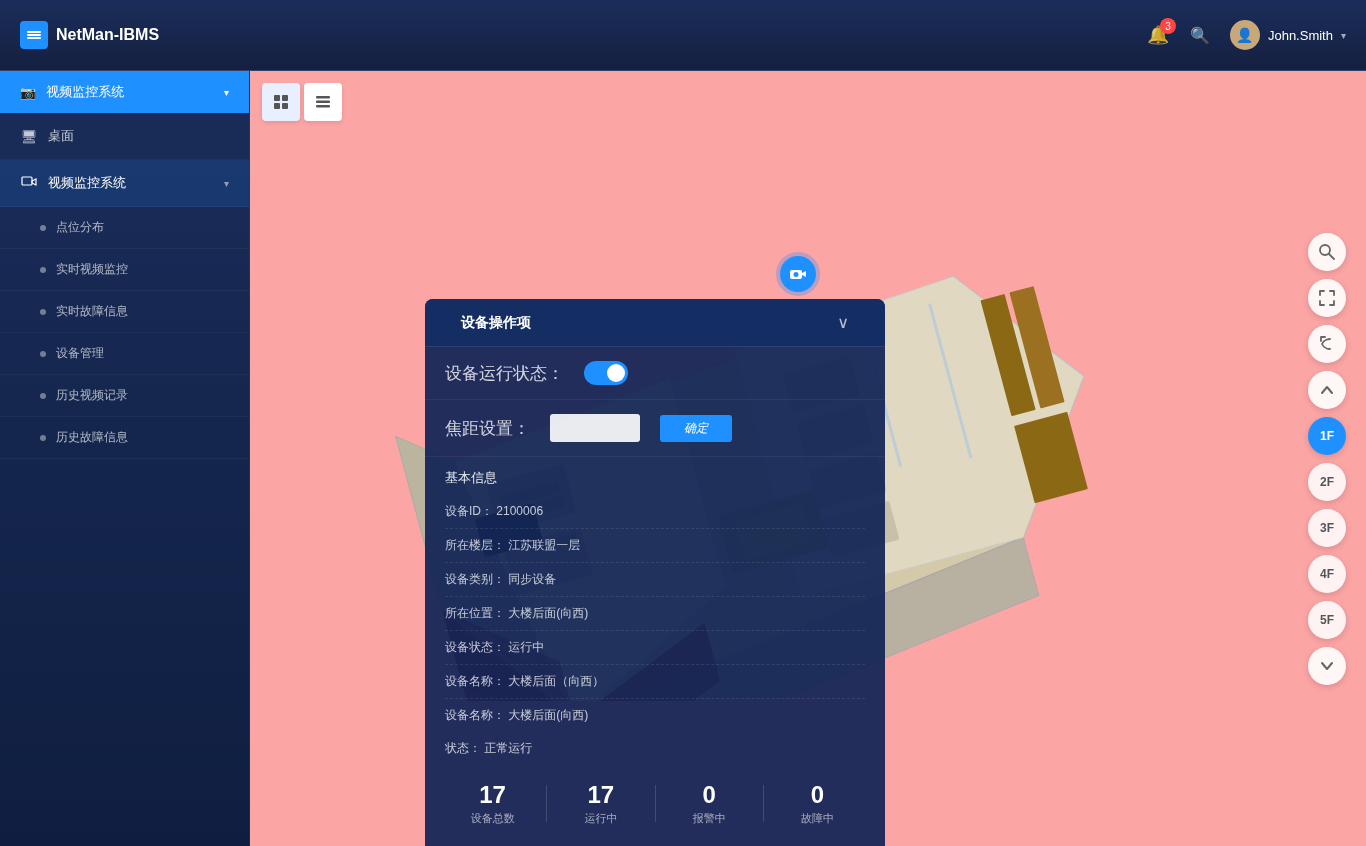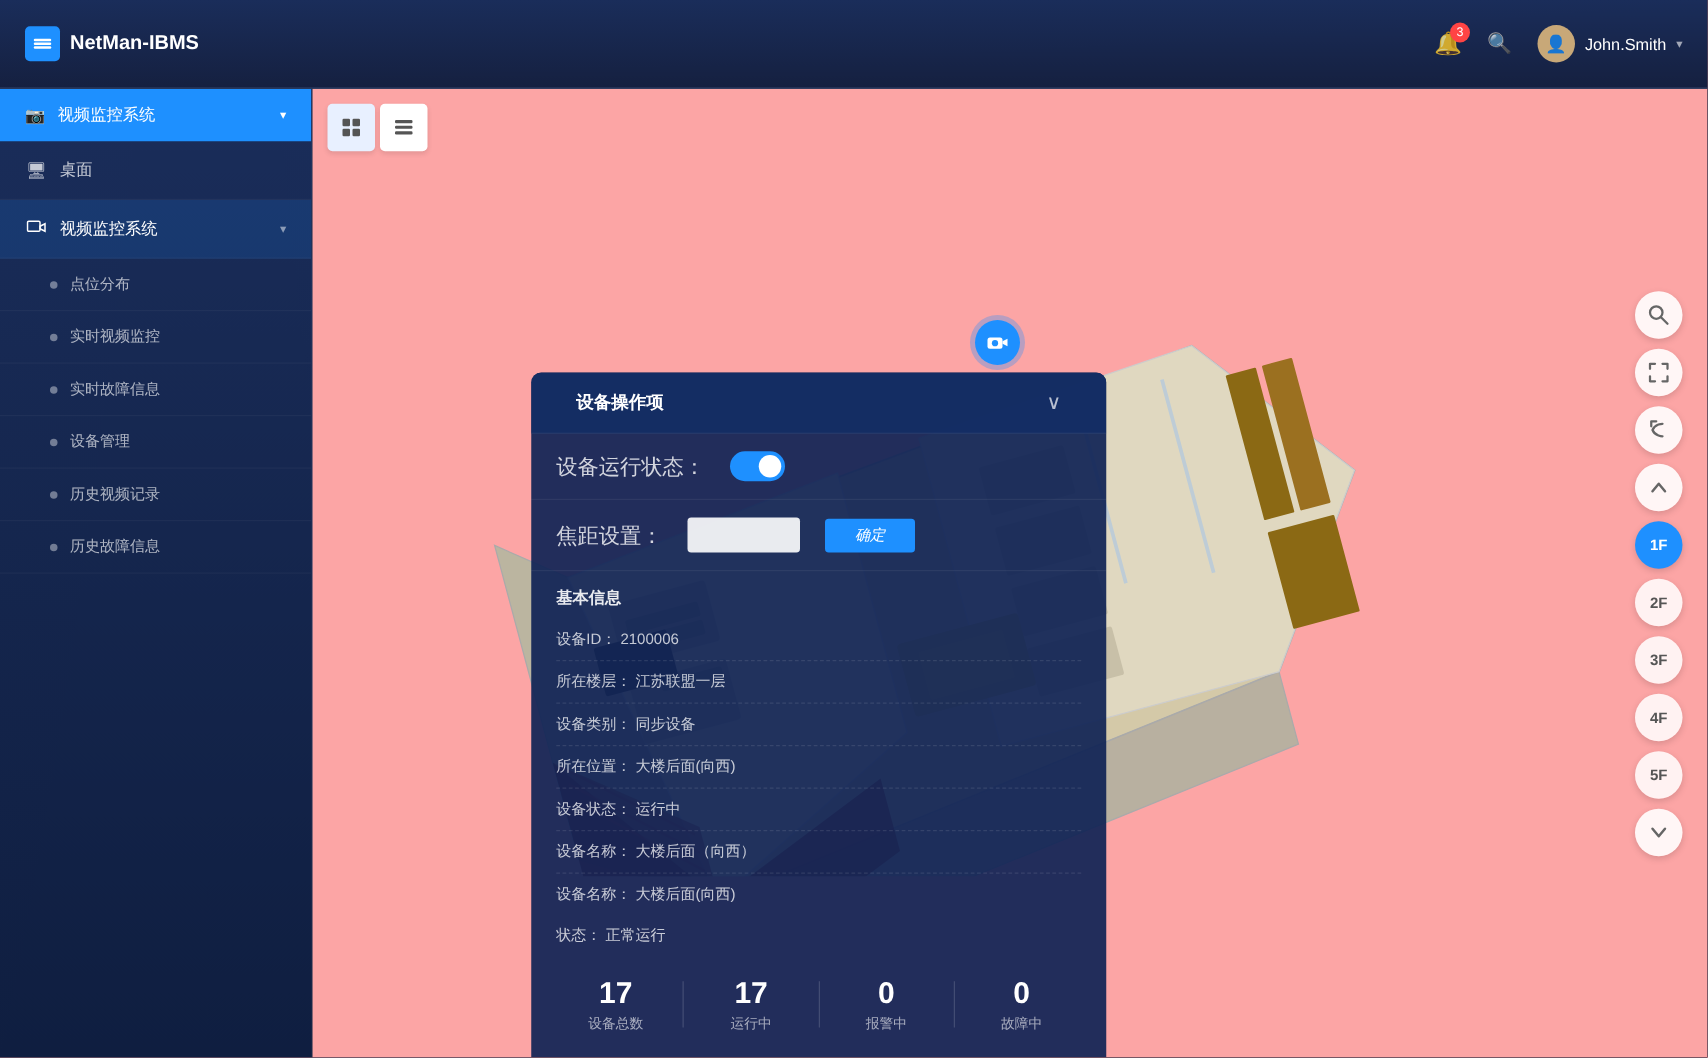--- a/index.html
+++ b/index.html
@@ -394,21 +394,21 @@
       border-radius: 3px;
       font-size: 12px;
       cursor: pointer;
       font-style: italic;
     }
 
     
     .basic-info-title {
       padding: 12px 20px 8px;
       font-size: 13px;
-      font-weight: bold;
+      font-weight: normal;
       color: rgba(255,255,255,0.9);
     }
     .info-grid {
       display: grid;
       grid-template-columns: 1fr;
       padding: 0 20px;
       gap: 0;
     }
     .info-cell {
       padding: 8px 0;

